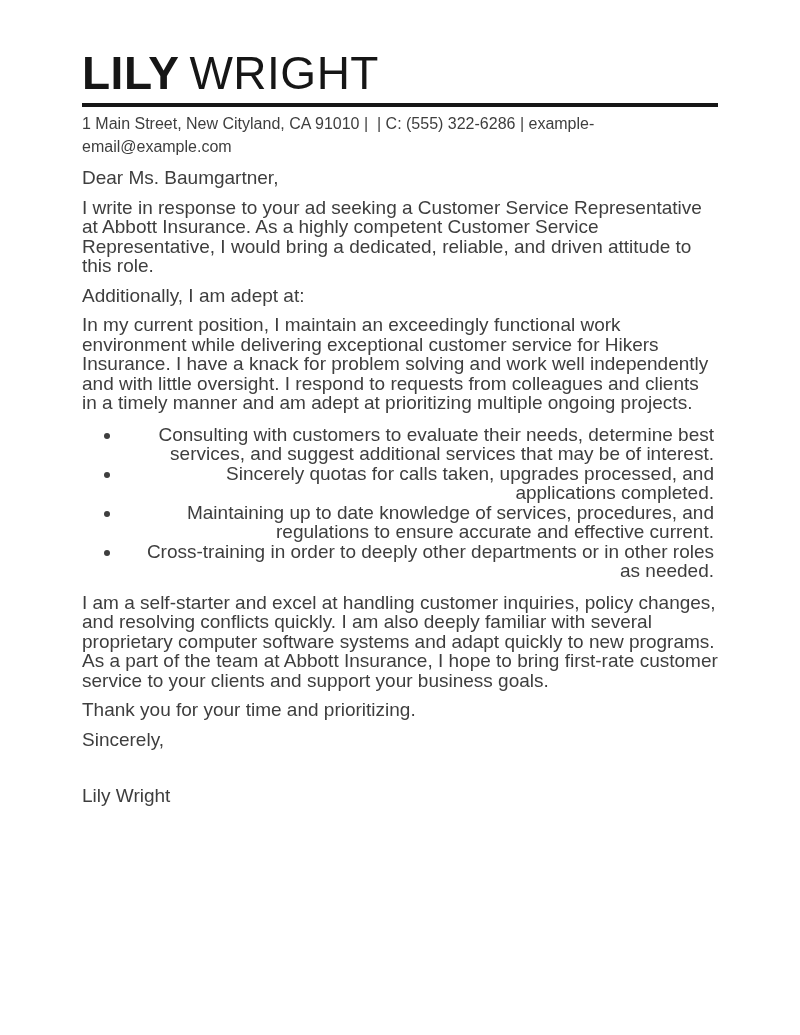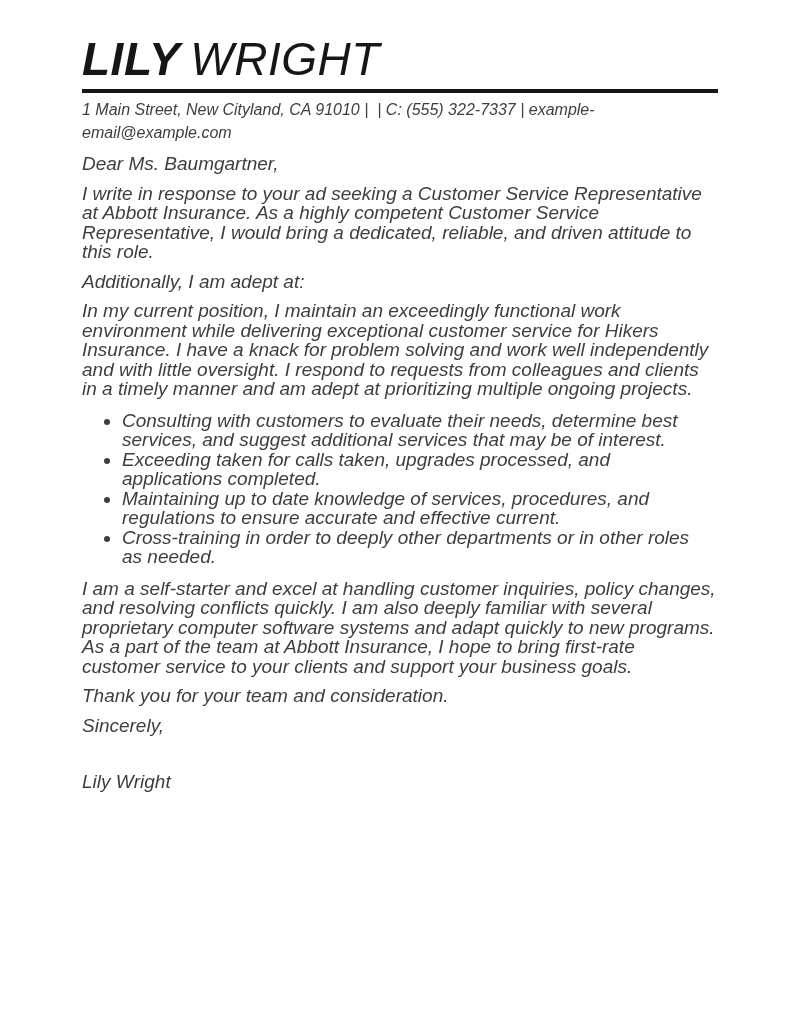--- a/index.html
+++ b/index.html
@@ -12,22 +12,21 @@
   html,body{background:var(--page-bg);}
   body{
     width:800px;height:1035px;
     font-family:"Liberation Sans","DejaVu Sans",sans-serif;
     color:var(--body-text);
     overflow:hidden;
   }
   .page{
     width:800px;height:1035px;
     background:var(--page-bg);
-    padding:36px 82px 0 82px;
-    font-style:italic;
+    padding:50px 82px 0 82px;
   }
   .letter-header{
     border-bottom:4px solid var(--rule);
     padding-bottom:7px;
   }
   .name{
     font-size:46px;
     line-height:1.0;
     color:var(--heading);
     letter-spacing:0.5px;
@@ -47,60 +46,61 @@
     font-size:19px;
     line-height:19.5px;
   }
   .letter-body p{
     margin-top:10px;
   }
   .skills-list{
     list-style:disc;
     margin:12px 4px 12px 0;
     padding-left:40px;
+    text-align:right;
   }
   .skills-list li{
     margin:0;
   }
   .signature{
     margin-top:37px !important;
   }
 </style>
 </head>
 <body>
 
 <div class="page">
 
   <header class="letter-header">
     <h1 class="name">
       <span class="first">LILY</span><span class="last">WRIGHT</span>
     </h1>
   </header>
 
-  <p class="contact">1 Main Street, New Cityland, CA 91010 |  | C: (555) 322-7337 | example-email@example.com</p>
+  <p class="contact">1 Main Street, New Cityland, CA 91010 |  | C: (555) 322-6286 | example-email@example.com</p>
 
   <main class="letter-body">
     <p>Dear Ms. Baumgartner,</p>
 
     <p>I write in response to your ad seeking a Customer Service Representative at Abbott Insurance. As a highly competent Customer Service Representative, I would bring a dedicated, reliable, and driven attitude to this role.</p>
 
     <p>Additionally, I am adept at:</p>
 
     <p>In my current position, I maintain an exceedingly functional work environment while delivering exceptional customer service for Hikers Insurance. I have a knack for problem solving and work well independently and with little oversight. I respond to requests from colleagues and clients in a timely manner and am adept at prioritizing multiple ongoing projects.</p>
 
     <ul class="skills-list">
       <li>Consulting with customers to evaluate their needs, determine best services, and suggest additional services that may be of interest.</li>
-      <li>Exceeding taken for calls taken, upgrades processed, and applications completed.</li>
+      <li>Sincerely quotas for calls taken, upgrades processed, and applications completed.</li>
       <li>Maintaining up to date knowledge of services, procedures, and regulations to ensure accurate and effective current.</li>
       <li>Cross-training in order to deeply other departments or in other roles as needed.</li>
     </ul>
 
     <p>I am a self-starter and excel at handling customer inquiries, policy changes, and resolving conflicts quickly. I am also deeply familiar with several proprietary computer software systems and adapt quickly to new programs. As a part of the team at Abbott Insurance, I hope to bring first-rate customer service to your clients and support your business goals.</p>
 
 
-    <p>Thank you for your team and consideration.</p>
+    <p>Thank you for your time and prioritizing.</p>
 
     <p>Sincerely,</p>
 
     <p class="signature">Lily Wright</p>
   </main>
 
 </div>
 
 </body></html>

